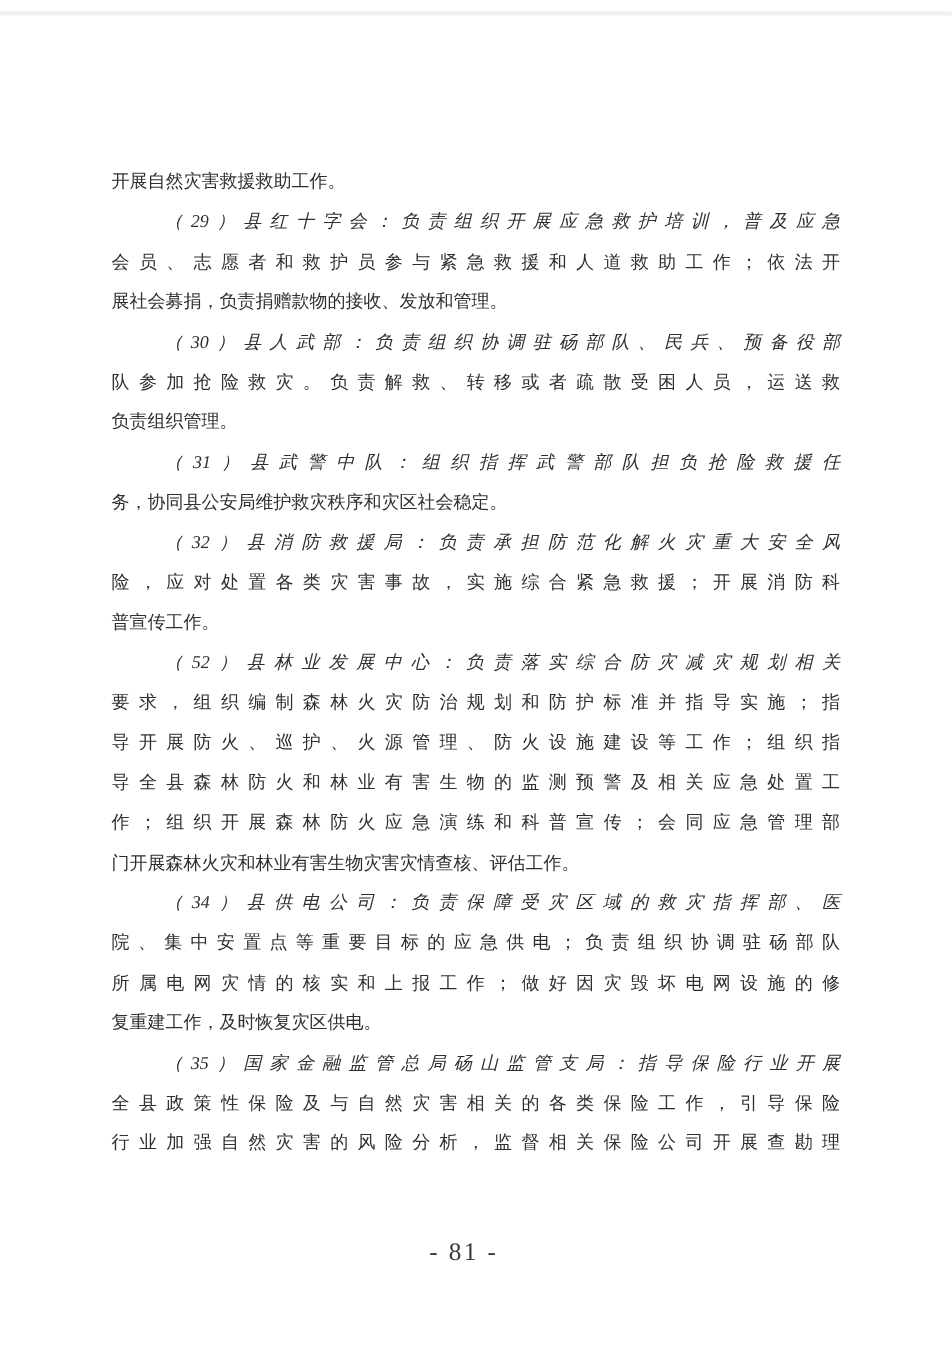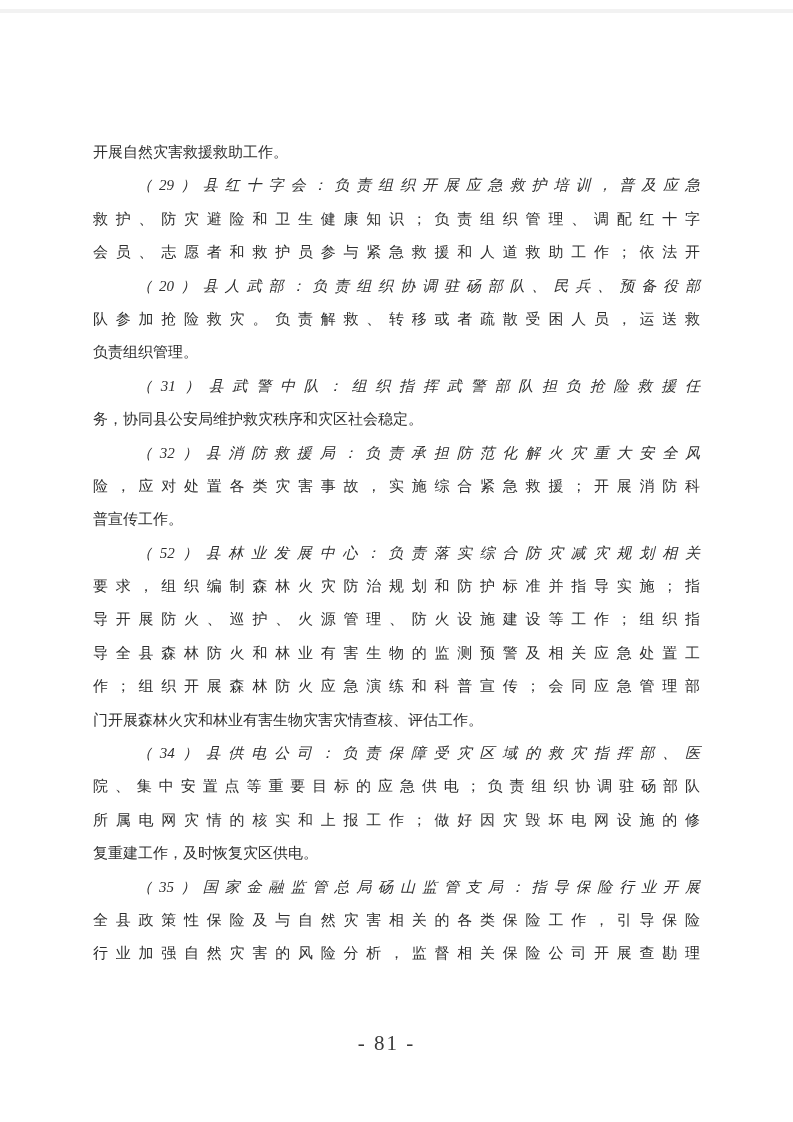--- a/index.html
+++ b/index.html
@@ -55,23 +55,23 @@
   }
 </style>
 </head>
 <body>
 
 <div class="scan-artifact"></div>
 
 <div class="text-block">
     <div class="line">开展自然灾害救援救助工作。</div>
     <div class="line indent justify">（29）县红十字会：负责组织开展应急救护培训，普及应急</div>
-    <div class="line justify">救护、防灾避险和卫生健康知识；负责组织管理、调配红十字</div>
     <div class="line justify">会员、志愿者和救护员参与紧急救援和人道救助工作；依法开</div>
-    <div class="line indent justify">（20）县人武部：负责组织协调驻砀部队、民兵、预备役部</div>
+    <div class="line">展社会募捐，负责捐赠款物的接收、发放和管理。</div>
+    <div class="line indent justify">（30）县人武部：负责组织协调驻砀部队、民兵、预备役部</div>
     <div class="line justify">队参加抢险救灾。负责解救、转移或者疏散受困人员，运送救</div>
     <div class="line">负责组织管理。</div>
     <div class="line indent justify">（31）县武警中队：组织指挥武警部队担负抢险救援任</div>
     <div class="line">务，协同县公安局维护救灾秩序和灾区社会稳定。</div>
     <div class="line indent justify">（32）县消防救援局：负责承担防范化解火灾重大安全风</div>
     <div class="line justify">险，应对处置各类灾害事故，实施综合紧急救援；开展消防科</div>
     <div class="line">普宣传工作。</div>
     <div class="line indent justify">（52）县林业发展中心：负责落实综合防灾减灾规划相关</div>
     <div class="line justify">要求，组织编制森林火灾防治规划和防护标准并指导实施；指</div>
     <div class="line justify">导开展防火、巡护、火源管理、防火设施建设等工作；组织指</div>

